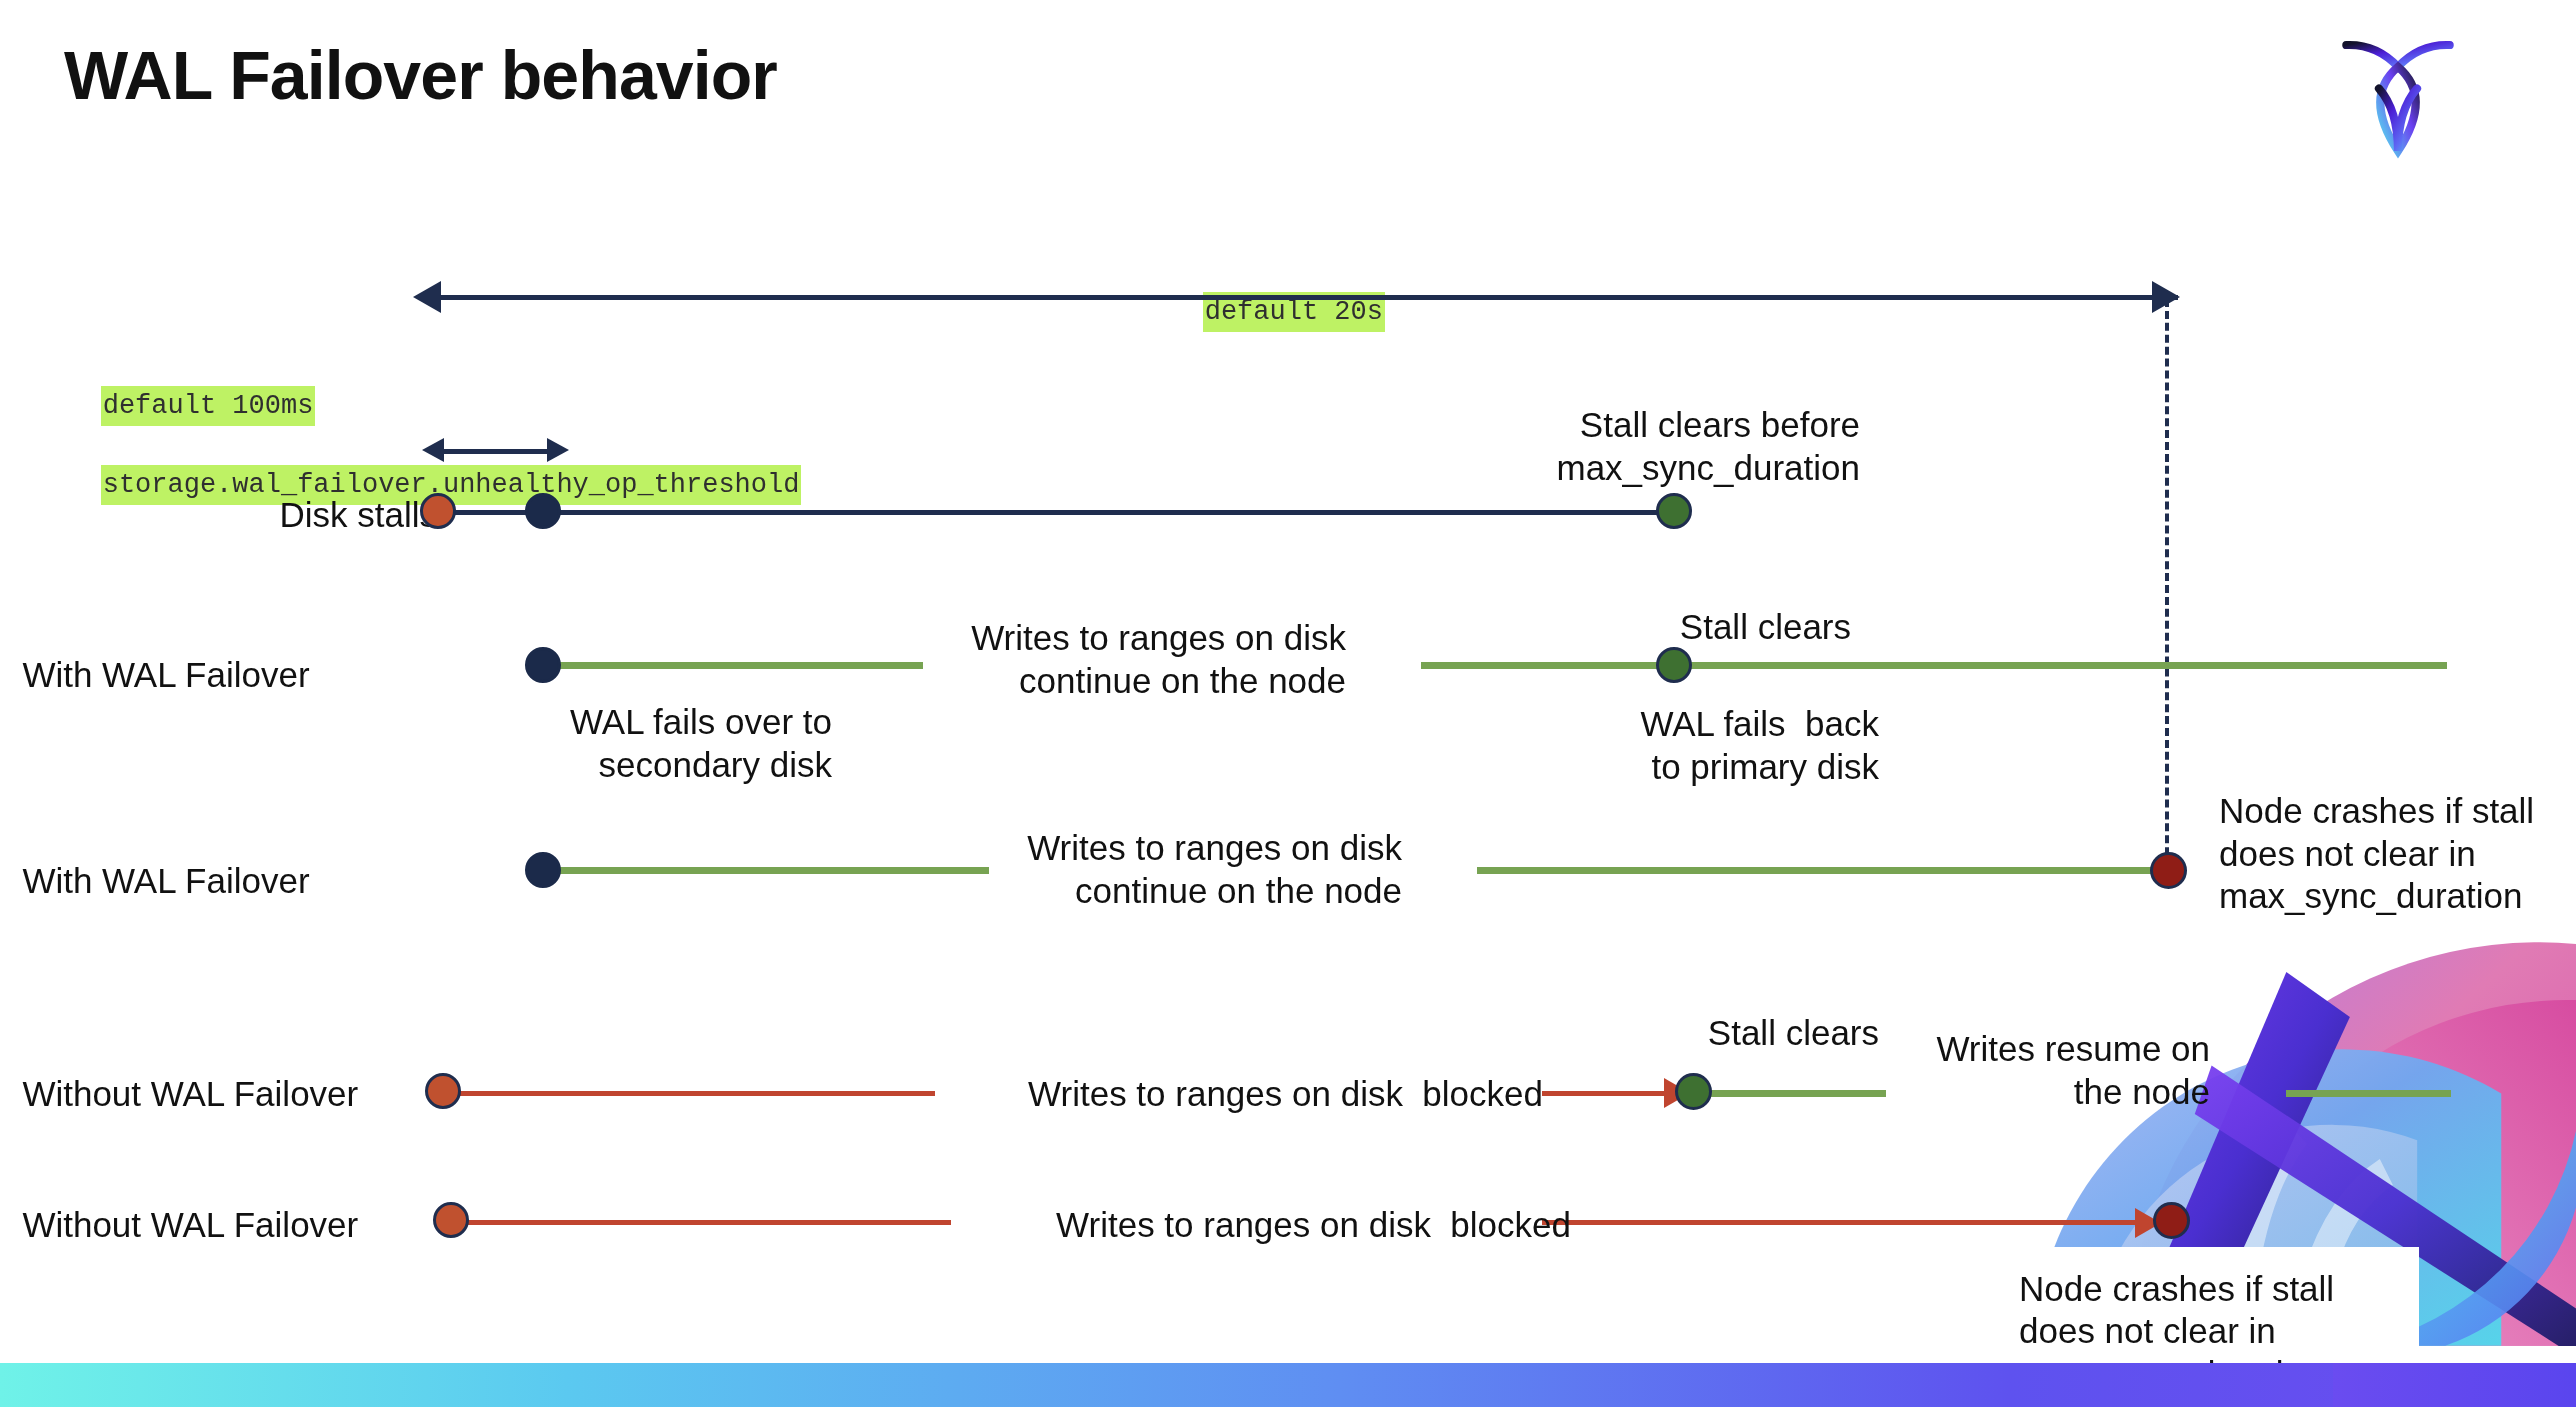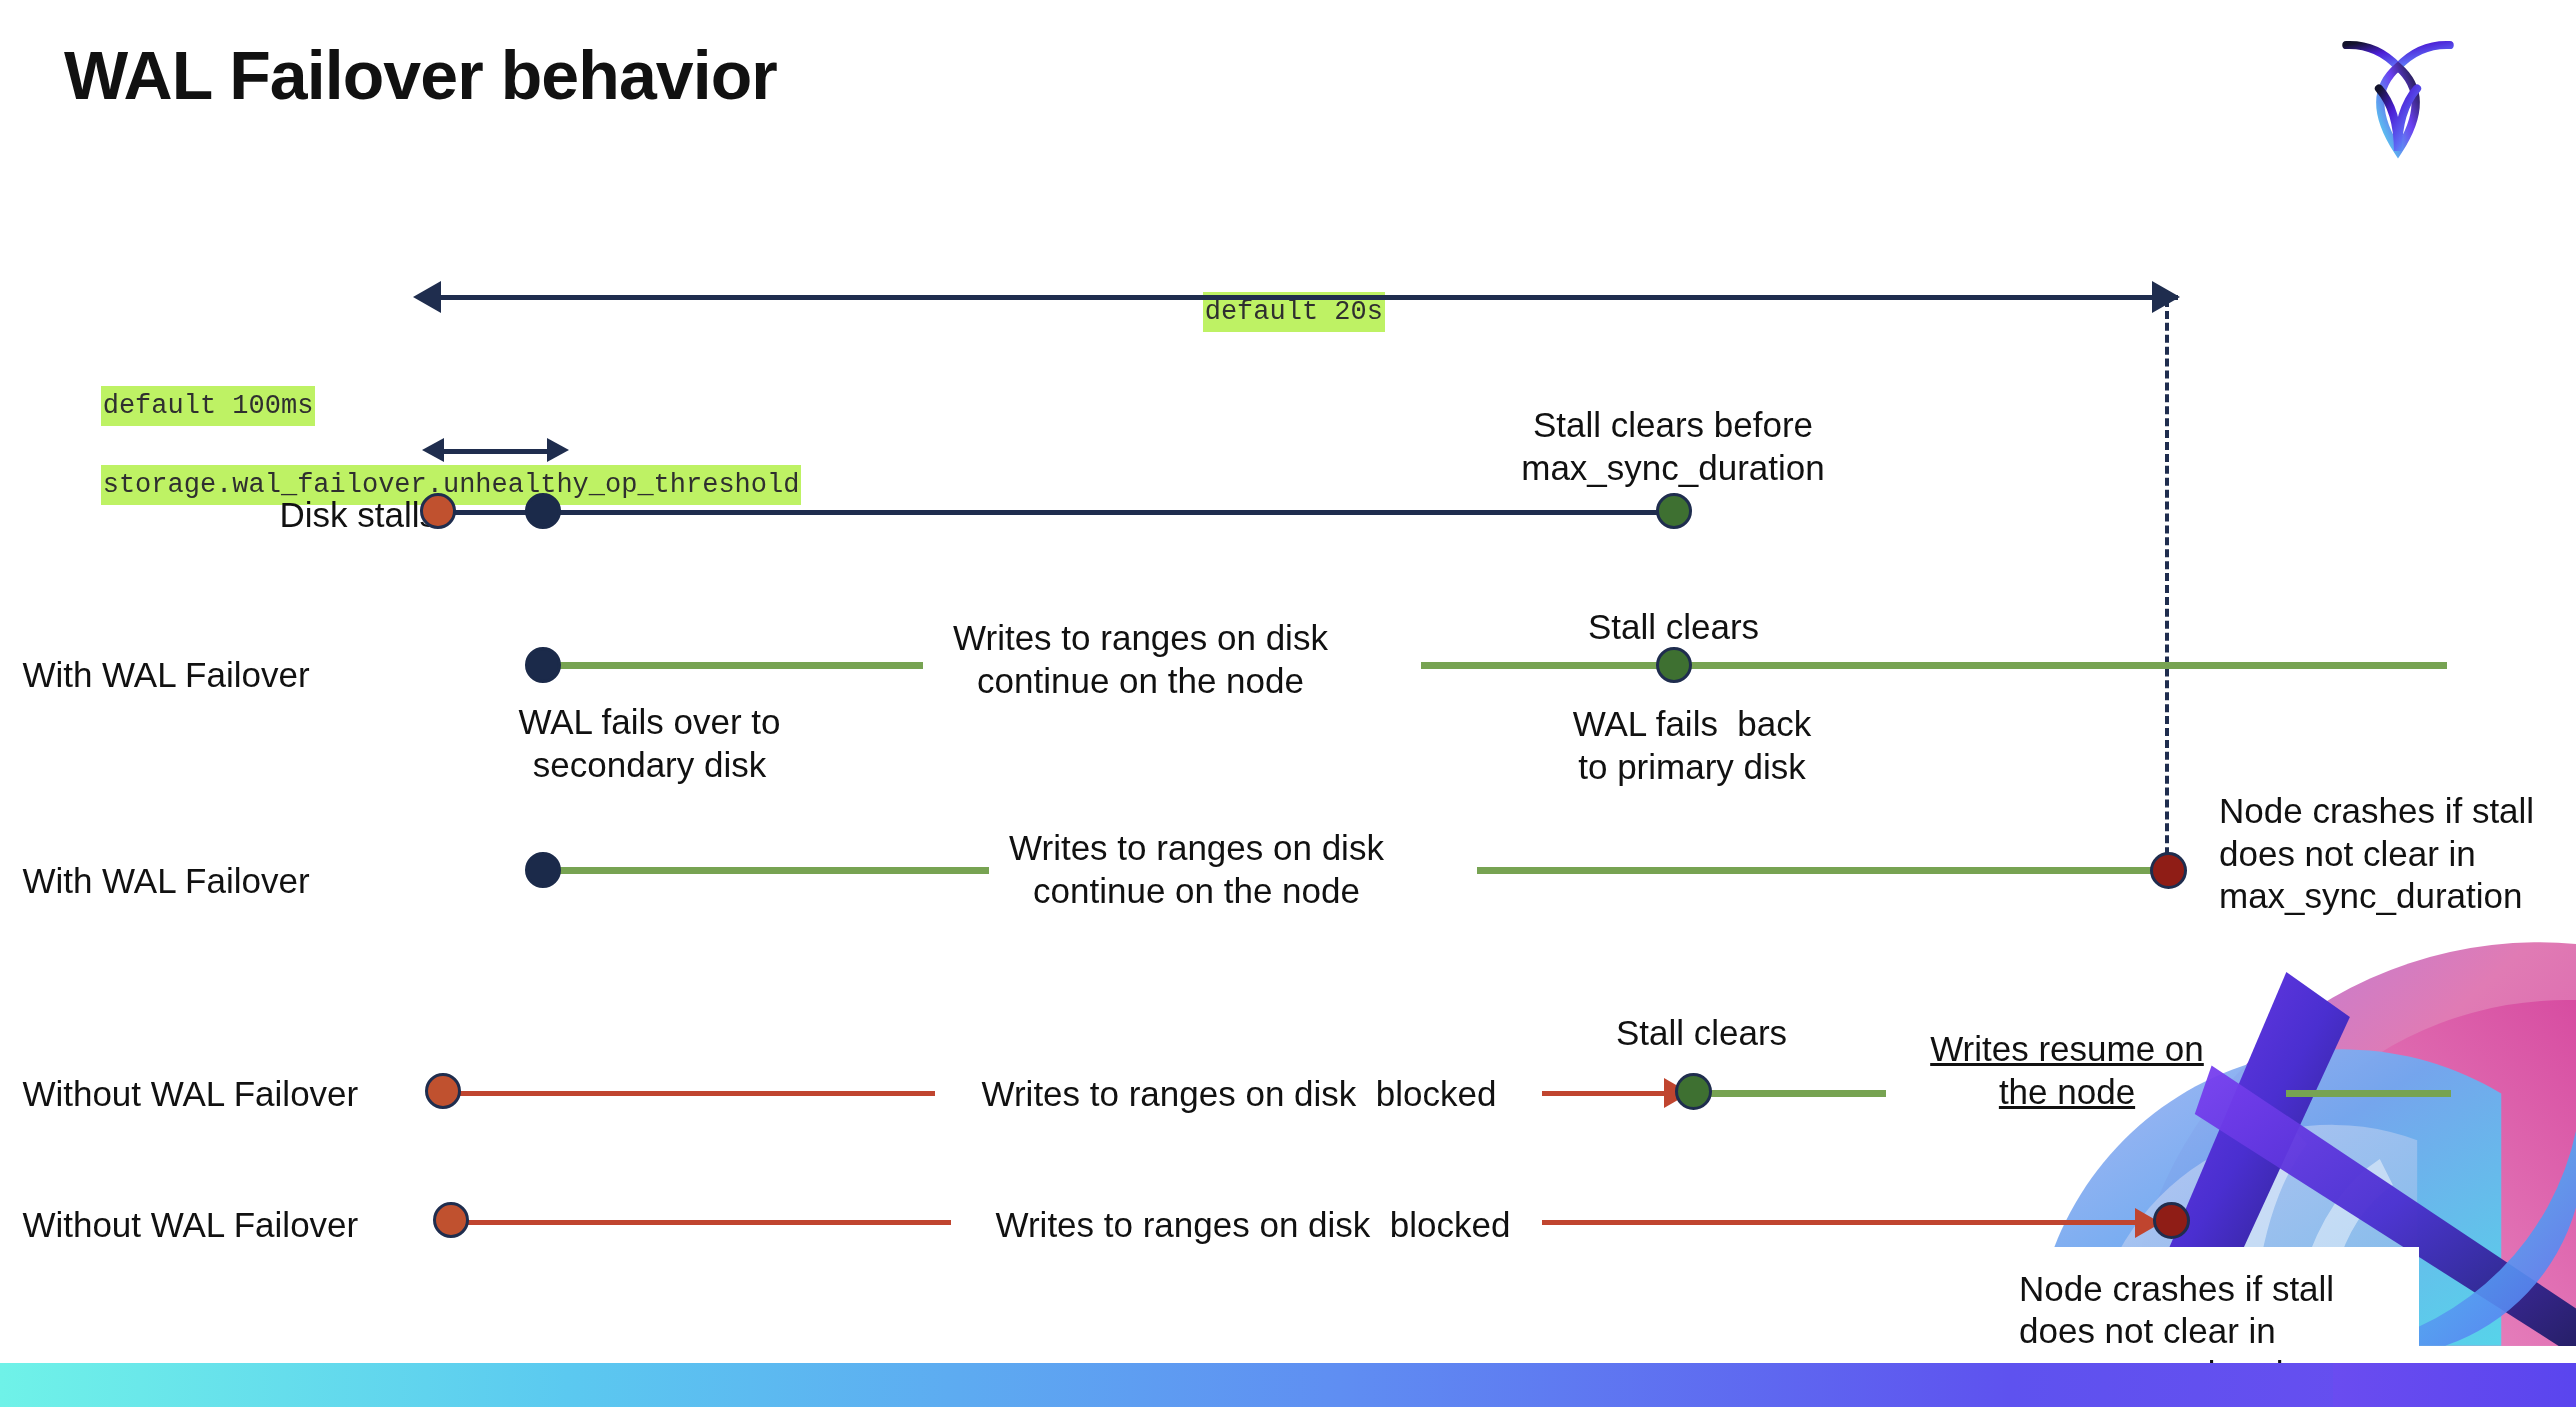--- a/index.html
+++ b/index.html
@@ -49,21 +49,21 @@
   }
 
   
   .lbl{
     position:absolute;
     font-size:35px;
     color:#111111;
     line-height:1.22;
     white-space:pre;
   }
-  .lbl.c{text-align:center;}
+  .lbl.c{text-align:right;}
   .lbl.l{text-align:left;}
 
   
   .seg{position:absolute;}
   .navy-line{background:#1f2d4e;height:4.7px;}
   .green-line{background:#77a352;height:6.5px;}
   .red-line{background:#c0452f;height:4.7px;}
 
   .dot{
     position:absolute;
@@ -270,21 +270,21 @@
   <div class="seg red-line" style="left:1542px; top:1091px; width:142px;"></div>
   <div class="ah right-red" style="left:1664px; top:1078px;"></div>
   <div class="seg green-line" style="left:1710px; top:1090px; width:176px;"></div>
   <div class="seg green-line" style="left:2286px; top:1090px; width:165px;"></div>
 
   <div class="dot orange" style="left:425px; top:1073px; width:36px; height:36px;"></div>
   <div class="dot green" style="left:1675px; top:1073px; width:37px; height:37px;"></div>
 
   <div class="lbl c" style="left:935px; top:1073px; width:608px;">Writes to ranges on disk  blocked</div>
   <div class="lbl c" style="left:1524px; top:1012px; width:355px;">Stall clears</div>
-  <div class="lbl c" style="left:1880px; top:1028px; width:374px;text-decoration:underline;"><span>Writes resume on</span><br><span>the node</span></div>
+  <div class="lbl c" style="left:1836px; top:1028px; width:374px;"><span>Writes resume on</span><br><span>the node</span></div>
 
   <div class="lbl l" style="left:22.4px; top:1204px; width:430px;">Without WAL Failover</div>
 
   <div class="seg red-line" style="left:467px; top:1220px; width:484px;"></div>
   <div class="seg red-line" style="left:1542px; top:1220px; width:612px;"></div>
   <div class="ah right-red" style="left:2135px; top:1208px;"></div>
 
   <div class="dot orange" style="left:433px; top:1202px; width:36px; height:36px;"></div>
   <div class="dot darkred" style="left:2153px; top:1202px; width:37px; height:37px;"></div>
 

